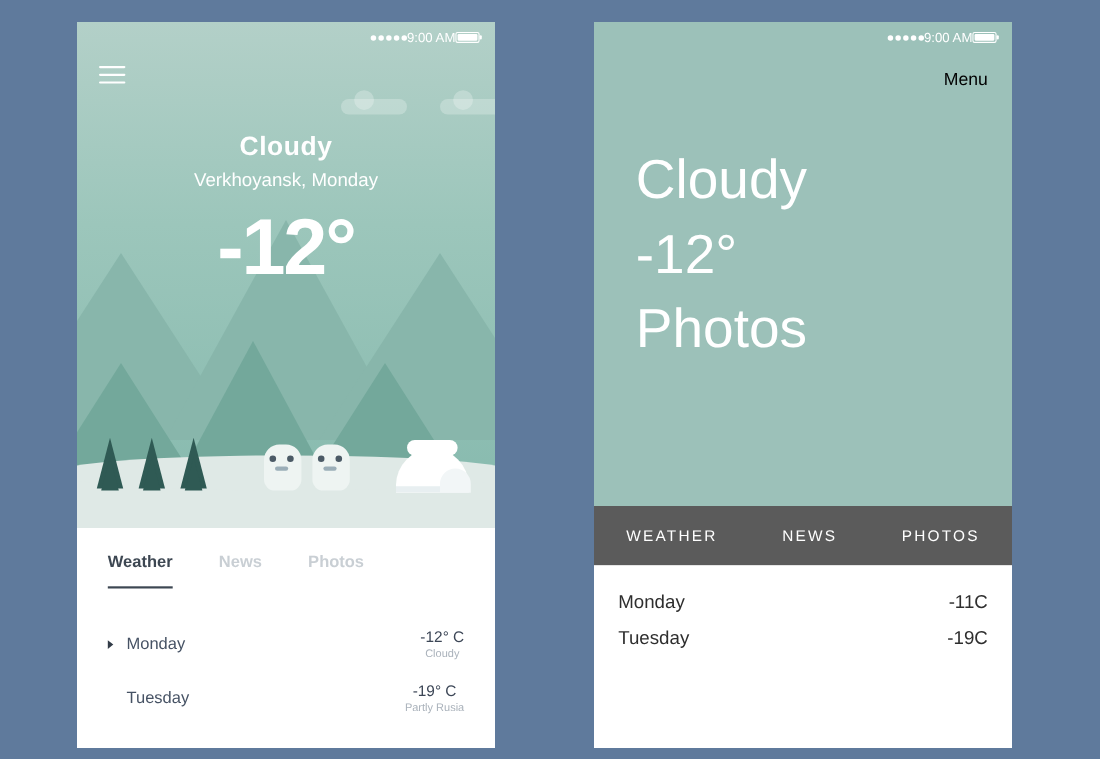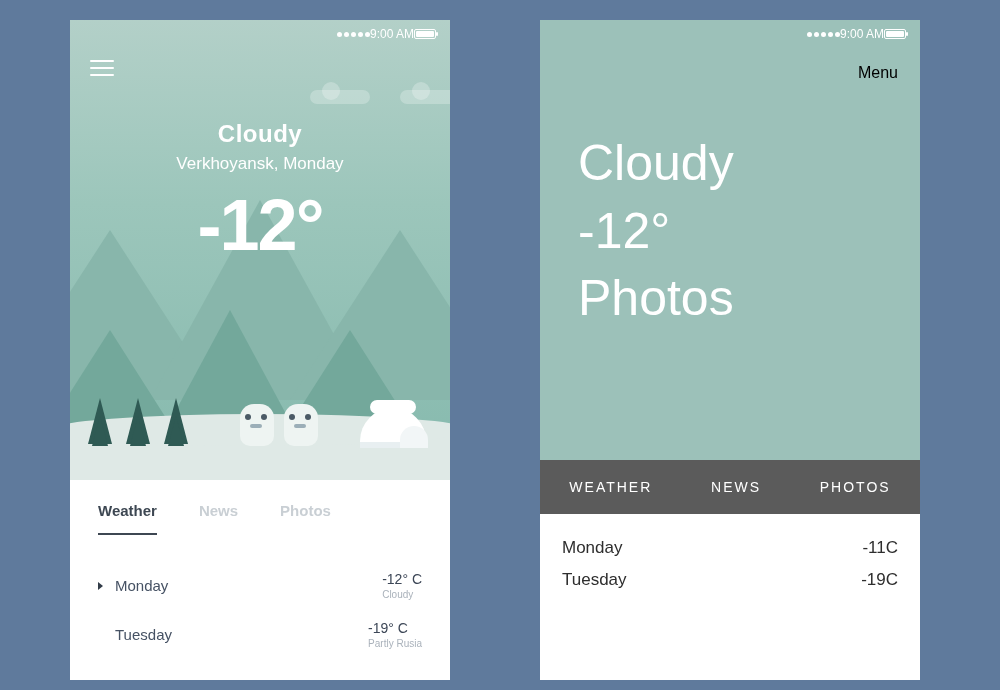--- a/index.html
+++ b/index.html
@@ -113,21 +113,21 @@
   background:#fff; padding:22px 28px 0;
 }
 .tabs-a { display:flex; gap:42px; font-size:15px; color:#c9cfd4; font-weight:600;}
 .tabs-a .tab { cursor:pointer; padding-bottom:14px; border-bottom:2px solid transparent;}
 .tabs-a .tab.active { color:#3d4752; border-bottom-color:#3d4752;}
 .days-a { margin-top:26px;}
 .day-a { display:flex; justify-content:space-between; align-items:center; padding:10px 0; color:#465264;}
 .day-a .dl{display:flex;align-items:center;gap:12px;font-size:15px;}
 .day-a .marker{width:0;height:0;border-top:4px solid transparent;border-bottom:4px solid transparent;border-left:5px solid #323c48;visibility:hidden;}
 .day-a.cur .marker{visibility:visible;}
-.day-a .dr{text-align:left;}
+.day-a .dr{text-align:center;}
 .day-a .dt{font-size:14px;color:#3c4656;}
 .day-a .dc{font-size:10px;color:#aab2bb;margin-top:2px;}
 
 
 .hero-b {
   background:#9cc1b9;
   height:440px;
   position:relative;
   color:#fff;
 }

